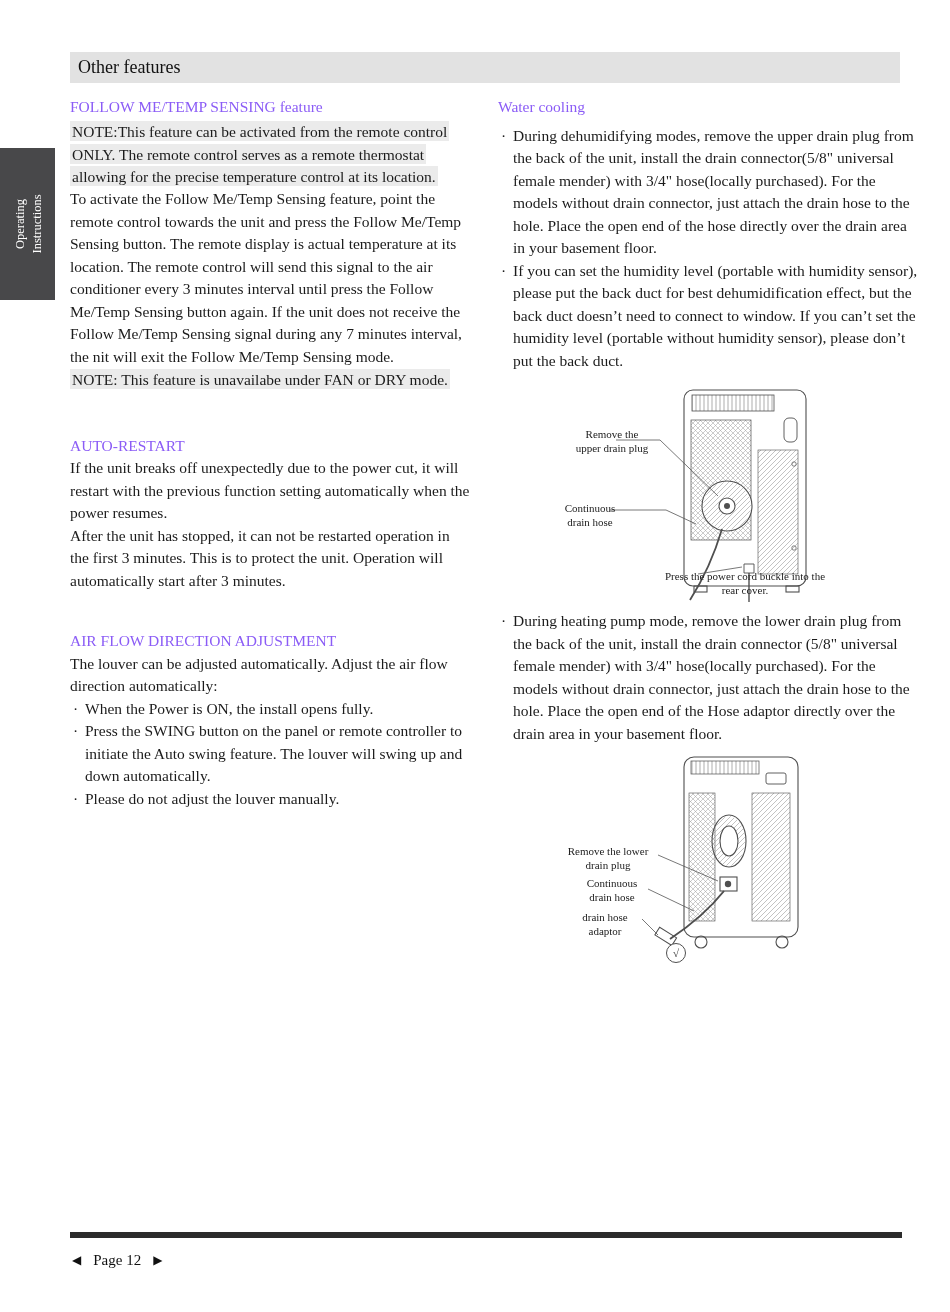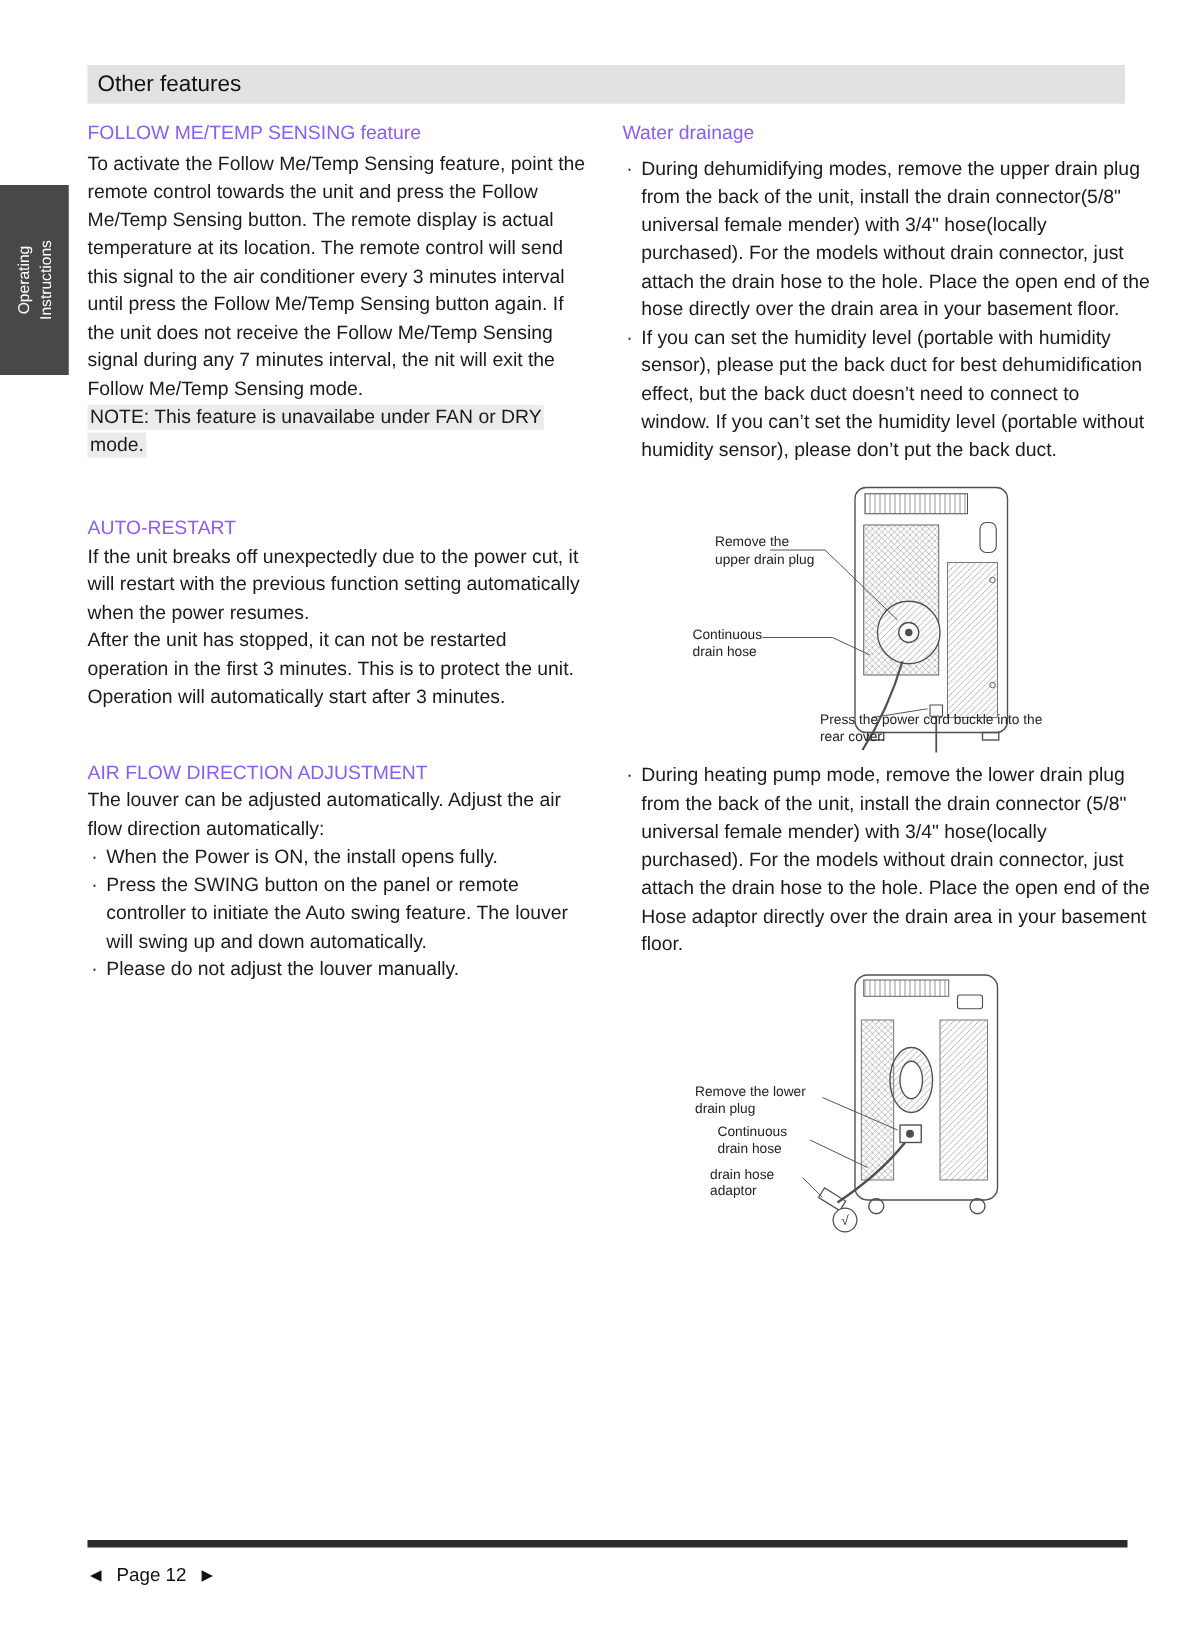--- a/index.html
+++ b/index.html
@@ -1,21 +1,21 @@
 <!DOCTYPE html>
 <html><head>
 <meta charset="utf-8">
 <style>
   * { margin:0; padding:0; box-sizing:border-box; }
   html,body { width:950px; height:1312px; }
   body {
     position:relative; background:#ffffff; overflow:hidden;
     font-family:"Liberation Sans", sans-serif; color:#1b1b1b;
   }
-  .page { position:absolute; inset:0; }
+  .page { position:absolute; inset:0;font-family:Liberation Serif, serif; }
 
   
   .title-strip {
     position:absolute; left:70px; top:52px; width:830px; height:31px;
     background:#e2e2e2; display:flex; align-items:center; padding-left:8px;
   }
   .title-strip h1 { font-size:18px; font-weight:normal; color:#111; }
 
   
   .side-tab {
@@ -46,21 +46,21 @@
   .bullet { display:flex; }
   .bullet .dot { width:15px; flex:none; text-align:left; padding-left:3px; }
   .bullet .bt  { flex:1; }
 
   
   .figure { position:relative; width:424px; }
   .fig1 { height:230px; margin-top:6px; margin-bottom:2px; }
   .fig2 { height:218px; margin-top:4px; }
   .fig-svg { position:absolute; left:0; top:0; }
   .fig-label {
-    position:absolute; font-size:11px; line-height:1.25; color:#222;
+    position:absolute; font-size:11px; line-height:1.25; color:#222;text-align:center;
   }
 
   
   .rule { position:absolute; left:70px; top:1232px; width:832px; height:6px; background:#2b2b2b; }
   .pager {
     position:absolute; left:72px; top:1247px; height:26px;
     display:flex; align-items:center; gap:12px; font-size:15px; color:#111;
   }
   .pager .arrow { font-size:12px; cursor:pointer; }
 </style>
@@ -75,20 +75,21 @@
 
   <div class="side-tab">
     <div class="rot">
       <span>Operating</span>
       <span>Instructions</span>
     </div>
   </div>
 
   <section class="col col-left">
     <h2 class="mb2">FOLLOW ME/TEMP SENSING feature</h2>
+    <p><span class="note">NOTE:This feature can be activated from the remote control ONLY. The remote control serves as a remote thermostat allowing for the precise temperature control at its location.</span></p>
     <p>To activate the Follow Me/Temp Sensing feature, point the remote control towards the unit and press the Follow Me/Temp Sensing button. The remote display is actual temperature at its location. The remote control will send this signal to the air conditioner every 3 minutes interval until press the Follow Me/Temp Sensing button again. If the unit does not receive the Follow Me/Temp Sensing signal during any 7 minutes interval, the nit will exit the Follow Me/Temp Sensing mode.</p>
     <p><span class="note">NOTE: This feature is unavailabe under FAN or DRY mode.</span></p>
 
     <h2 class="mt32">AUTO-RESTART</h2>
     <p>If the unit breaks off unexpectedly due to the power cut, it will restart with the previous function setting automatically when the power resumes.</p>
 
     <p>After the unit has stopped, it can not be restarted operation in the first 3 minutes. This is to protect the unit. Operation will automatically start after 3 minutes.</p>
 
     <h2 class="mt34">AIR FLOW DIRECTION ADJUSTMENT</h2>
     <p>The louver can be adjusted automatically. Adjust the air flow direction automatically:</p>
@@ -100,21 +101,21 @@
       <span class="dot">·</span>
       <span class="bt">Press the SWING button on the panel or remote controller to initiate the Auto swing feature. The louver will swing up and down automatically.</span>
     </div>
     <div class="bullet">
       <span class="dot">·</span>
       <span class="bt">Please do not adjust the louver manually.</span>
     </div>
   </section>
 
   <section class="col col-right">
-    <h2 class="mb6">Water drainage</h2>
+    <h2 class="mb6">Water cooling</h2>
 
     <div class="bullet">
       <span class="dot">·</span>
       <span class="bt">During dehumidifying modes, remove the upper drain plug from the back of the unit, install the drain connector(5/8" universal female mender) with 3/4" hose(locally purchased). For the models without drain connector, just attach the drain hose to the hole. Place the open end of the hose directly over the drain area in your basement floor.</span>
     </div>
 
 
     <div class="bullet">
       <span class="dot">·</span>
       <span class="bt">If you can set the humidity level (portable with humidity sensor), please put the back duct for best dehumidification effect, but the back duct doesn’t need to connect to window. If you can’t set the humidity level (portable without humidity sensor), please don’t put the back duct.</span>

